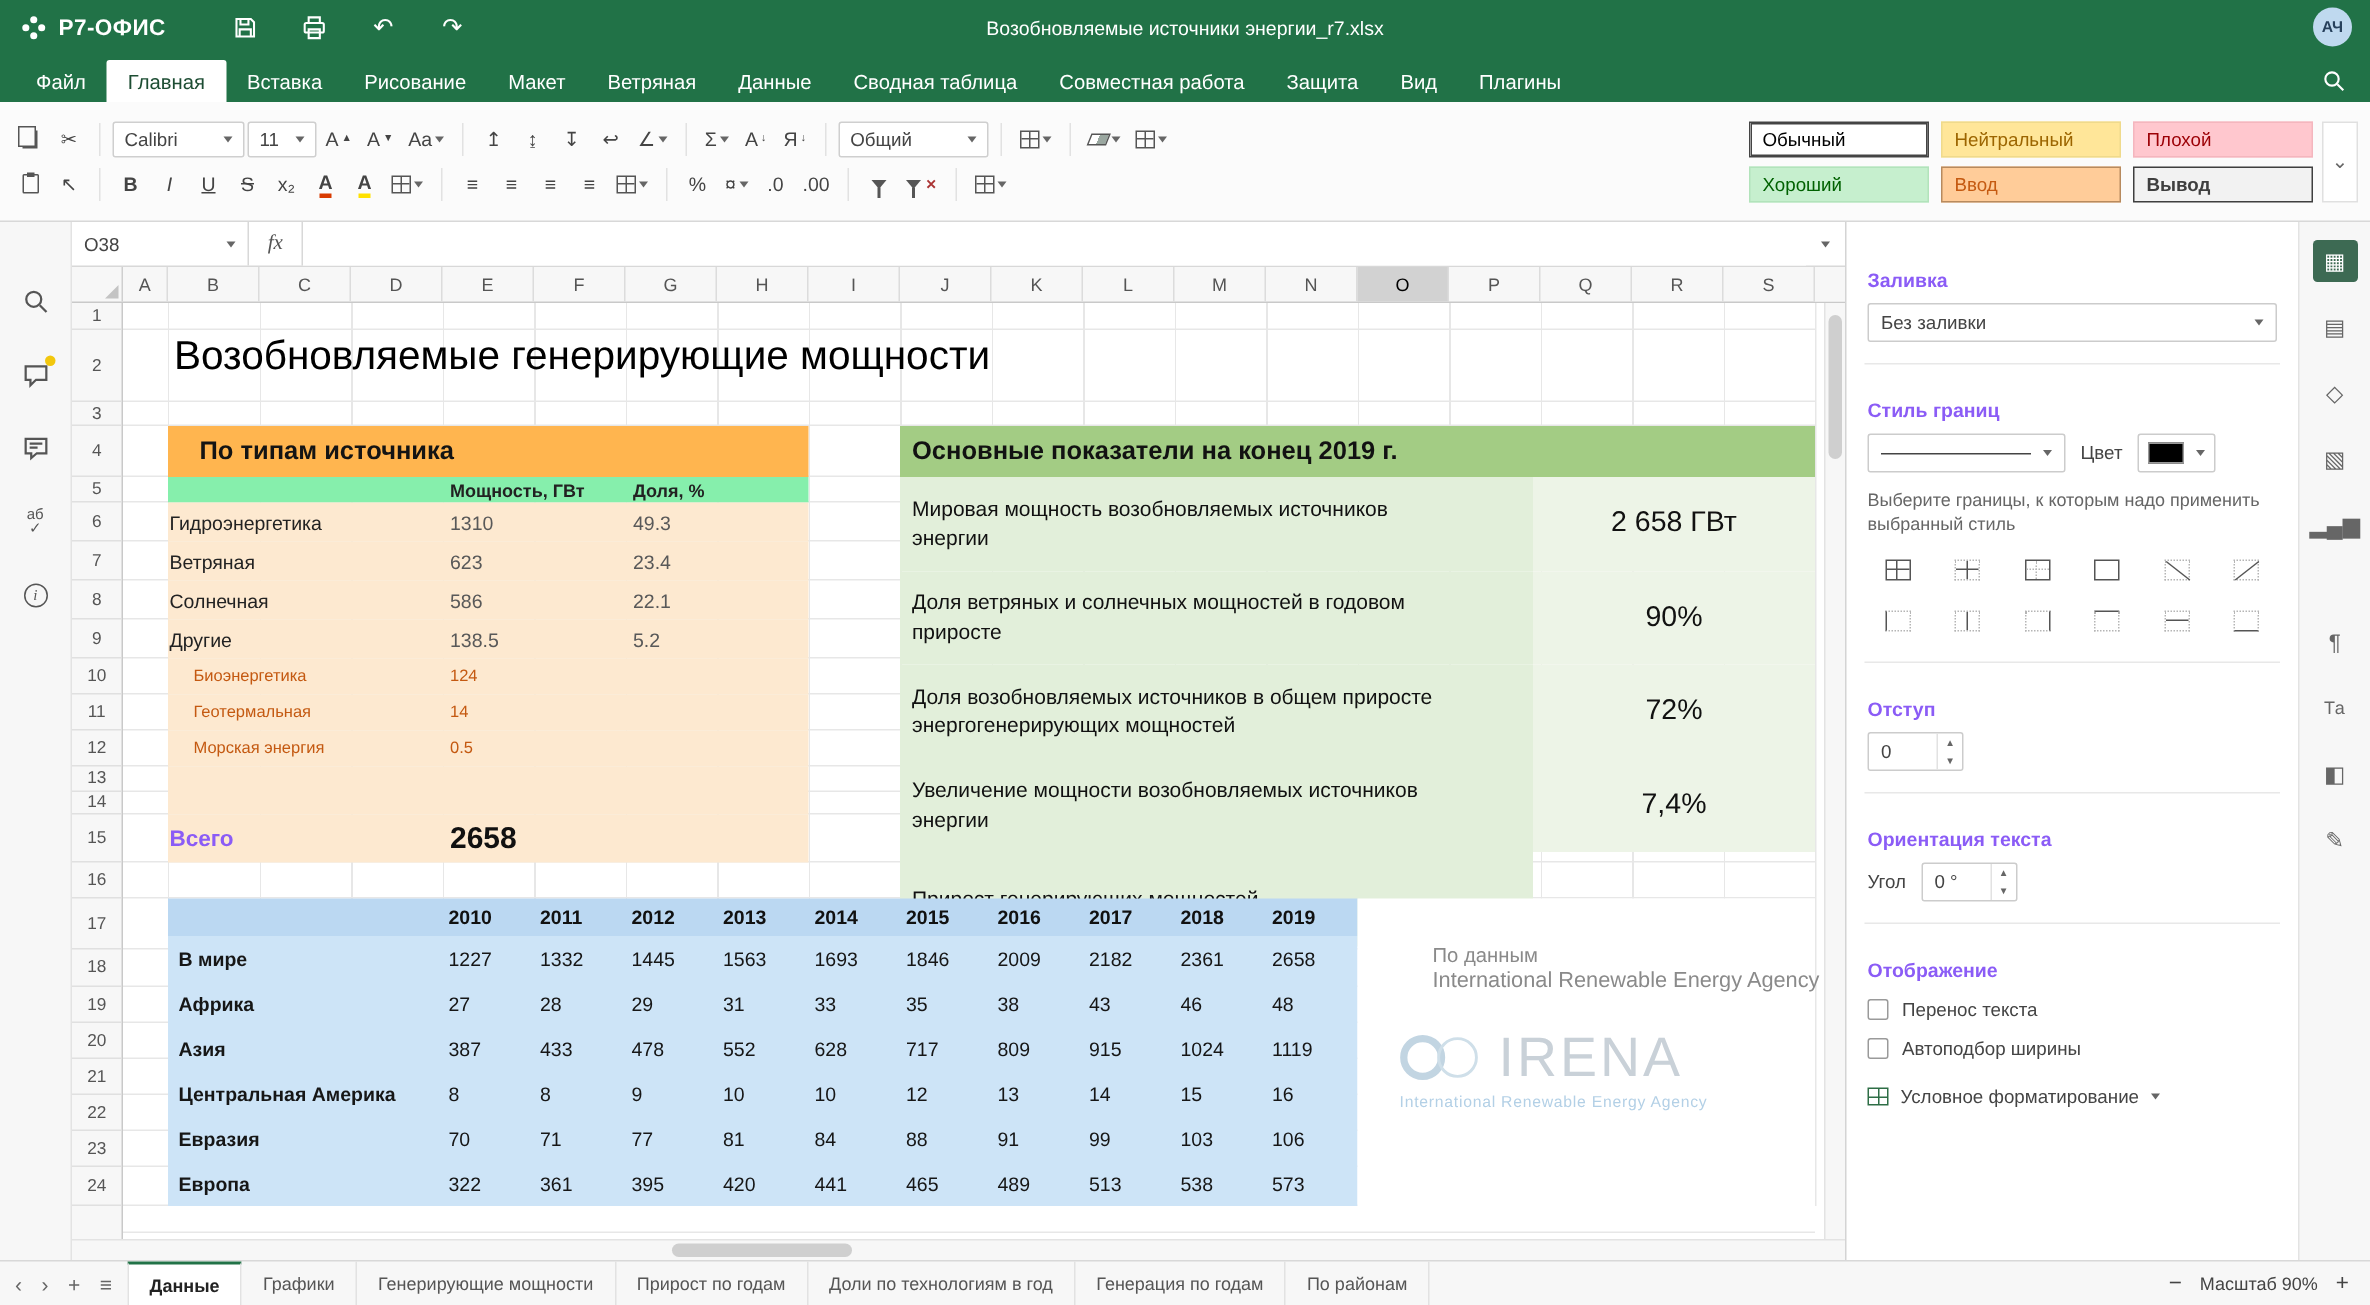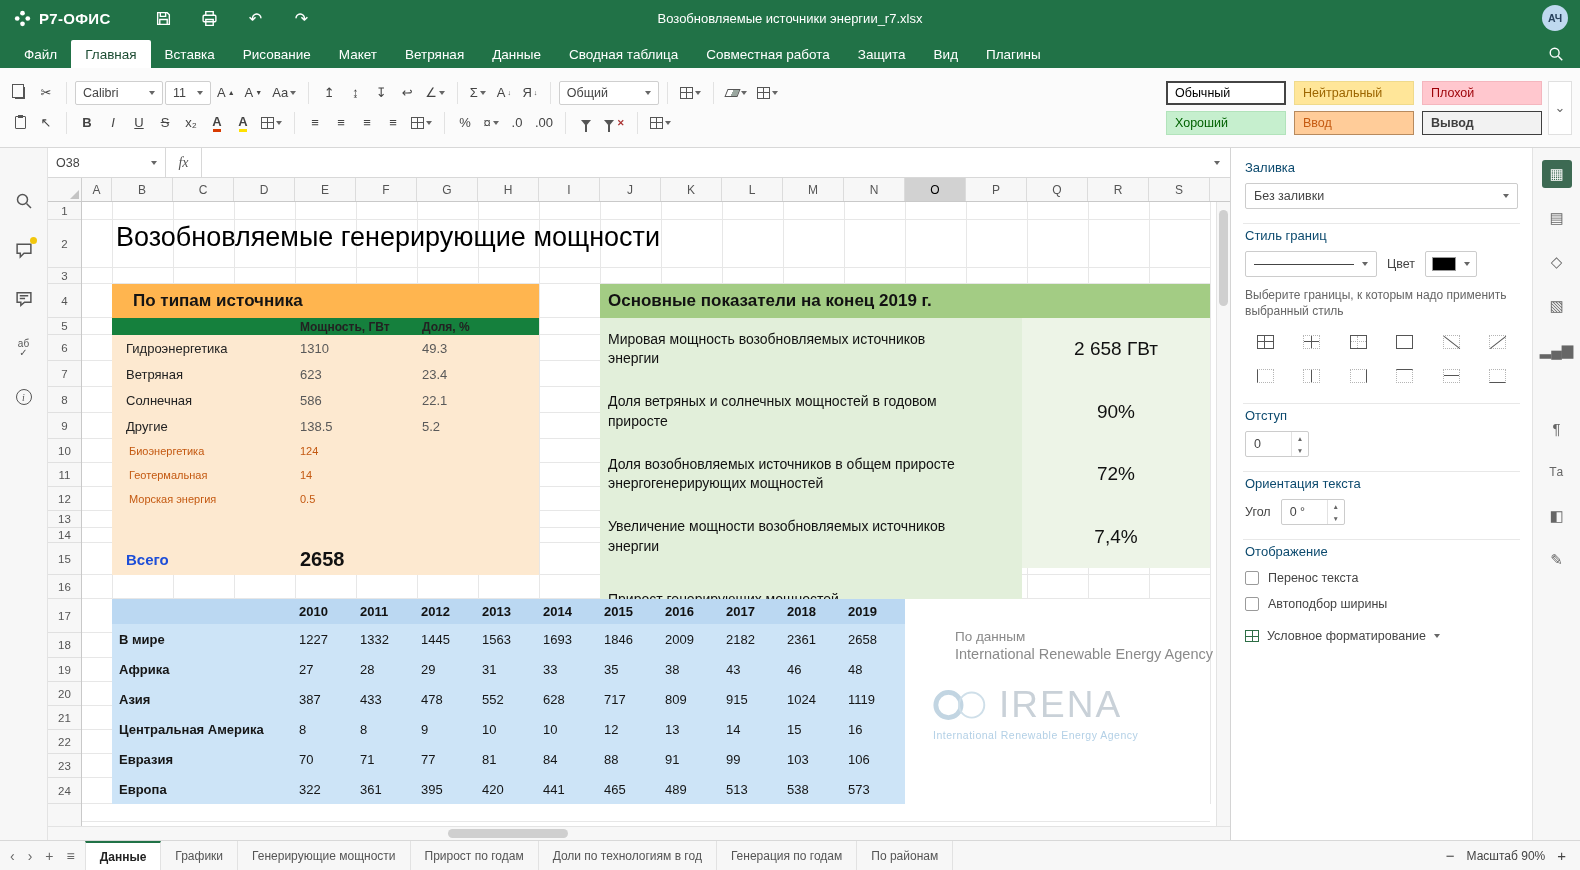--- a/index.html
+++ b/index.html
@@ -105,31 +105,31 @@
   .hline{border-bottom:1px solid var(--grid)}
   .vscroll{position:absolute;right:0;top:0;bottom:0;width:14px;background:var(--hdr);border-left:1px solid #e3e3e3;z-index:5}
   .vthumb{position:absolute;left:2px;top:8px;width:9px;height:96px;border-radius:5px;background:#cfcfcf;cursor:pointer}
   .hscroll{height:14px;flex:0 0 14px;background:var(--hdr);border-top:1px solid #e3e3e3;position:relative}
   .hthumb{position:absolute;top:2px;left:400px;width:120px;height:9px;border-radius:5px;background:#cfcfcf;cursor:pointer}
 
   
   #sheet-title{position:absolute;left:34px;top:20px;font-size:27px;color:#000;z-index:2;white-space:nowrap}
   #src-table{position:absolute;left:30px;top:82px;width:427px;height:291px;display:flex;flex-direction:column;z-index:2;font-size:13px}
   .o-head{height:34px;flex:0 0 34px;background:#ffb54f;font-weight:bold;font-size:17px;display:flex;align-items:center;padding-left:21px;color:#141414}
-  .o-sub{height:17px;flex:0 0 17px;background:#15803d;display:flex;align-items:center;font-weight:bold;font-size:12px;color:#222}
+  .o-sub{height:17px;flex:0 0 17px;background:#86efac;display:flex;align-items:center;font-weight:bold;font-size:12px;color:#222}
   .o-row{height:26px;flex:0 0 26px;background:#fde9d0;display:flex;align-items:center;color:#222}
   .o-row .val{color:#595959}
   .o-row.subrow{height:24px;flex:0 0 24px;color:#c45911;font-size:11px}
   .o-row.subrow .o-name{padding-left:17px}
   .o-row.subrow .val{color:#c45911}
-  .o-name{width:183px;flex:0 0 183px;padding-left:14px;white-space:nowrap}
+  .o-name{width:183px;flex:0 0 183px;padding-left:1px;white-space:nowrap}
   .o-v1,.o-v2{width:122px;flex:0 0 122px;padding-left:5px}
   .o-blank{height:32px;flex:0 0 32px;background:#fde9d0}
   .o-total{height:32px;flex:0 0 32px;background:#fde9d0;display:flex;align-items:center}
-  .o-total .tlabel{font-weight:bold;font-size:15px;color:#1d4ed8}
+  .o-total .tlabel{font-weight:bold;font-size:15px;color:#8b5cf6}
   .o-total .tval{font-weight:bold;font-size:20px;color:#111}
 
   #indicators{position:absolute;left:518px;top:82px;width:610px;height:347px;display:flex;flex-direction:column;z-index:2}
   .g-head{height:34px;flex:0 0 34px;background:#a3cc84;font-weight:bold;font-size:17px;display:flex;align-items:center;padding-left:8px;color:#121212}
   .g-body{flex:1;display:flex;flex-direction:column}
   .g-row{flex:1;display:flex}
   .g-desc{width:422px;flex:0 0 422px;background:#e2efda;display:flex;align-items:center;padding:0 56px 0 8px;font-size:14px;line-height:1.4;color:#111}
   .g-val{flex:1;background:#edf4e7;display:flex;align-items:center;justify-content:center;font-size:19px;color:#111}
 
   #gen-table{position:absolute;left:30px;top:397px;width:793px;height:205px;display:flex;flex-direction:column;z-index:2}
@@ -142,21 +142,21 @@
 
   #info-block{position:absolute;left:823px;top:397px;width:305px;height:205px;background:#fff;z-index:2}
   .attr1{color:#8a8a8a;font-size:13.5px;margin:30px 0 2px 50px}
   .attr2{color:#8a8a8a;font-size:14.5px;margin-left:50px;white-space:nowrap}
   .irena{margin:22px 0 0 26px;display:flex;align-items:center;gap:6px}
   .irena-text{font-size:37px;color:#c9d1d8;letter-spacing:2px}
   .irena-tag{margin:3px 0 0 28px;color:#b3d0e6;font-size:10.5px;letter-spacing:.5px;white-space:nowrap}
 
   
   .right-panel{flex:0 0 302px;background:#fff;border-left:1px solid #d4d4d4;padding:8px 14px;overflow:hidden;font-size:12.5px;color:#444}
-  .rp-title{font-weight:normal;font-size:13px;color:#0c4a6e;margin:4px 0 8px}
+  .rp-title{font-weight:bold;font-size:13px;color:#8b5cf6;margin:23px 0 8px}
   .rp-select{height:26px;border:1px solid #ccc;border-radius:2px;background:#fff;display:flex;align-items:center;padding:0 8px;gap:8px;cursor:pointer}
   .rp-select span:first-child{flex:1;text-align:left}
   .rp-div{border:none;border-top:1px solid #e8e8e8;margin:14px -2px 4px}
   .rp-row{display:flex;align-items:center;gap:10px}
   .line-sample{width:70px;border-top:1.4px solid #444}
   .swatch{width:24px;height:14px;background:#000;border:1px solid #999}
   .rp-hint{font-size:12px;color:#666;line-height:1.35;margin:10px 0 10px}
   .bb-grid{display:grid;grid-template-columns:repeat(6,1fr);gap:8px 6px;margin:4px 0 2px}
   .bb{height:26px;display:flex;align-items:center;justify-content:center;border-radius:2px;cursor:pointer}
   .bbox{width:17px;height:14px;border:1px dotted #b5b5b5;position:relative}

